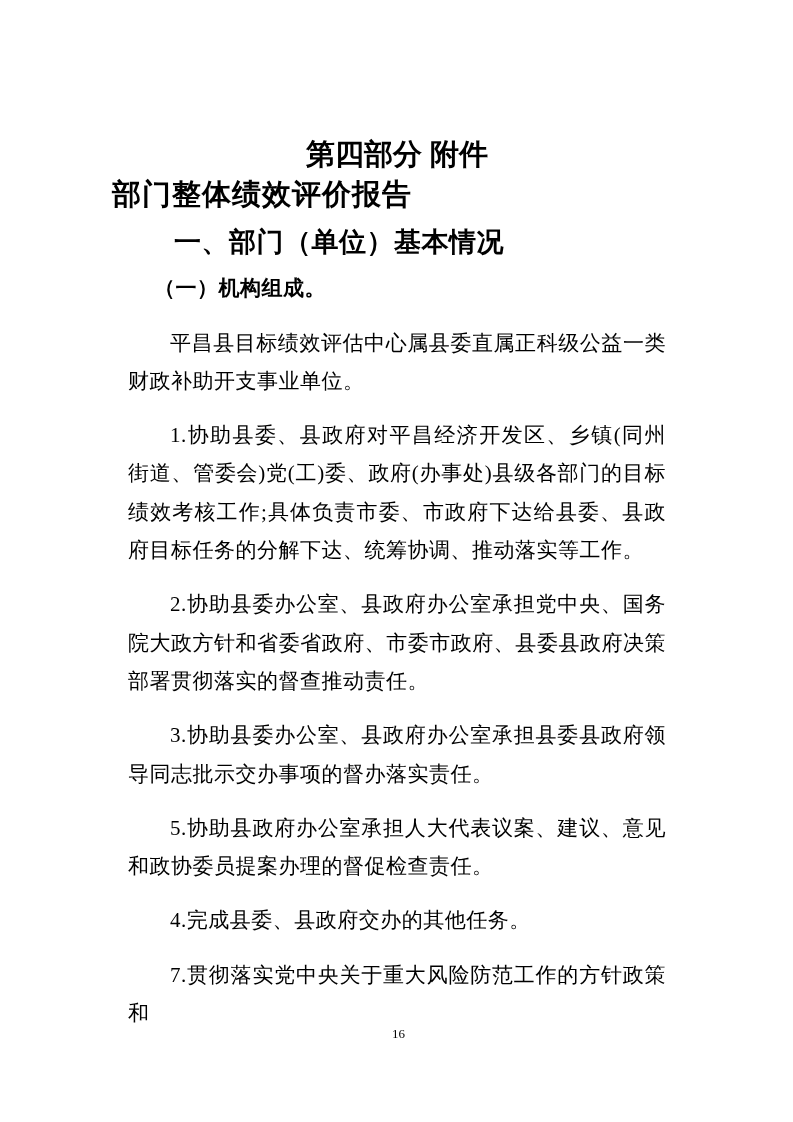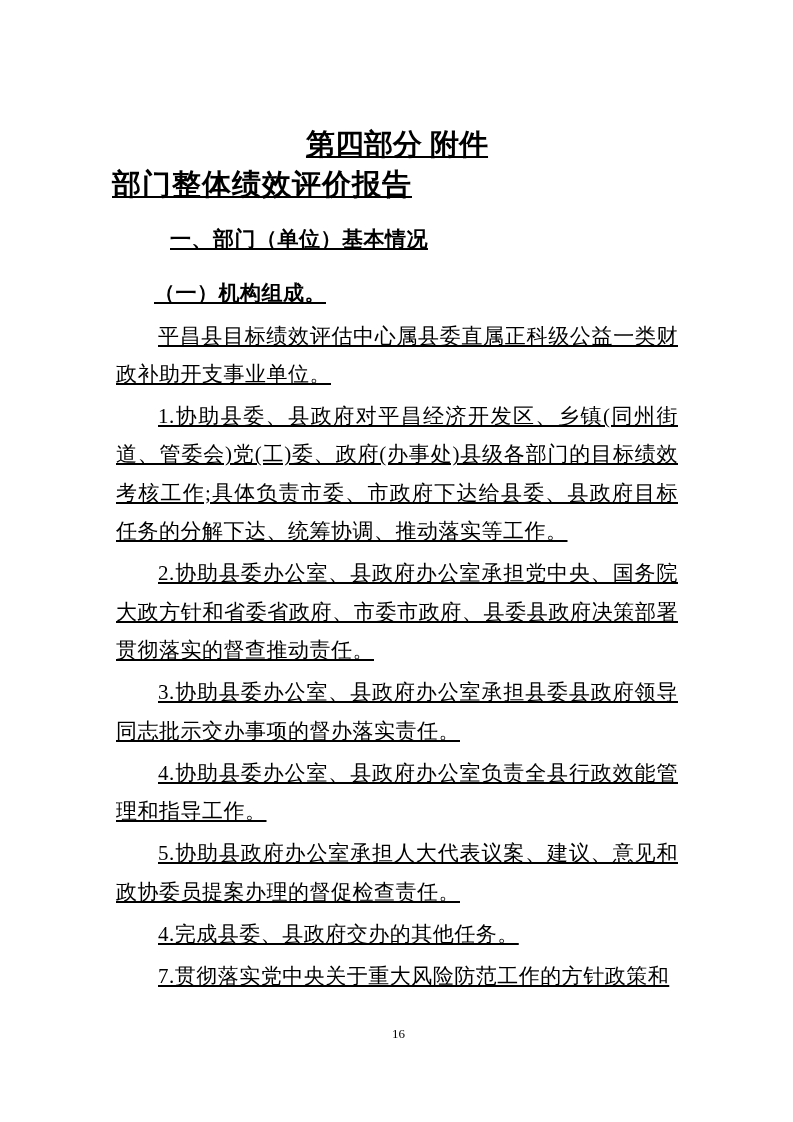--- a/index.html
+++ b/index.html
@@ -11,62 +11,61 @@
     position: relative;
     width: 793px;
     height: 1122px;
     background: #ffffff;
     color: #000000;
     font-family: "Liberation Serif", "DejaVu Serif", serif;
     overflow: hidden;
   }
   .content {
     position: absolute;
-    top: 124px;
+    top: 134px;
     left: 112px;
     width: 570px;
-    text-decoration: underline;
   }
   .part-title {
     margin: 0;
     text-align: center;
     font-family: "Liberation Sans", "DejaVu Sans", sans-serif;
     font-weight: bold;
     font-size: 29px;
     line-height: 40px;
     white-space: pre;
   }
   .report-title {
     margin: 0 0 9px 0;
     font-family: "Liberation Serif", "DejaVu Serif", serif;
     font-weight: bold;
     font-size: 29px;
     line-height: 40px;
     letter-spacing: 1px;
   }
   .section-heading {
-    margin: 16px;
+    margin: 8px;
     font-family: "Liberation Sans", "DejaVu Sans", sans-serif;
     font-weight: bold;
-    font-size: 21px;
+    font-size: 27px;
     line-height: 38.3px;
     text-indent: 2em;
     letter-spacing: 0.5px;
   }
   .sub-heading {
     margin: 0;
     font-family: "Liberation Serif", "DejaVu Serif", serif;
     font-weight: bold;
     font-size: 21px;
     line-height: 38.3px;
     text-indent: 2em;
     letter-spacing: 0.5px;
   }
   .body-para {
-    margin: 4px;
+    margin: 16px;
     font-size: 21px;
     line-height: 38.3px;
     text-indent: 2em;
     text-align: justify;
     letter-spacing: 0.5px;
   }
   .page-number {
     position: absolute;
     top: 1026px;
     left: 2px;
@@ -87,20 +86,19 @@
 
     <h3 class="section-heading">一、部门（单位）基本情况</h3>
 
     <h4 class="sub-heading">（一）机构组成。</h4>
     <p class="body-para">平昌县目标绩效评估中心属县委直属正科级公益一类财政补助开支事业单位。</p>
 
 
     <p class="body-para">1.协助县委、县政府对平昌经济开发区、乡镇(同州街道、管委会)党(工)委、政府(办事处)县级各部门的目标绩效考核工作;具体负责市委、市政府下达给县委、县政府目标任务的分解下达、统筹协调、推动落实等工作。</p>
     <p class="body-para">2.协助县委办公室、县政府办公室承担党中央、国务院大政方针和省委省政府、市委市政府、县委县政府决策部署贯彻落实的督查推动责任。</p>
     <p class="body-para">3.协助县委办公室、县政府办公室承担县委县政府领导同志批示交办事项的督办落实责任。</p>
-    <p class="body-para">4.协助县委办公室、县政府办公室负责全县行政效能管理和指导工作。</p>
     <p class="body-para">5.协助县政府办公室承担人大代表议案、建议、意见和政协委员提案办理的督促检查责任。</p>
     <p class="body-para">4.完成县委、县政府交办的其他任务。</p>
     <p class="body-para">7.贯彻落实党中央关于重大风险防范工作的方针政策和</p>
   </div>
 
   <div class="page-number">16</div>
 </div>
 
 </body></html>

